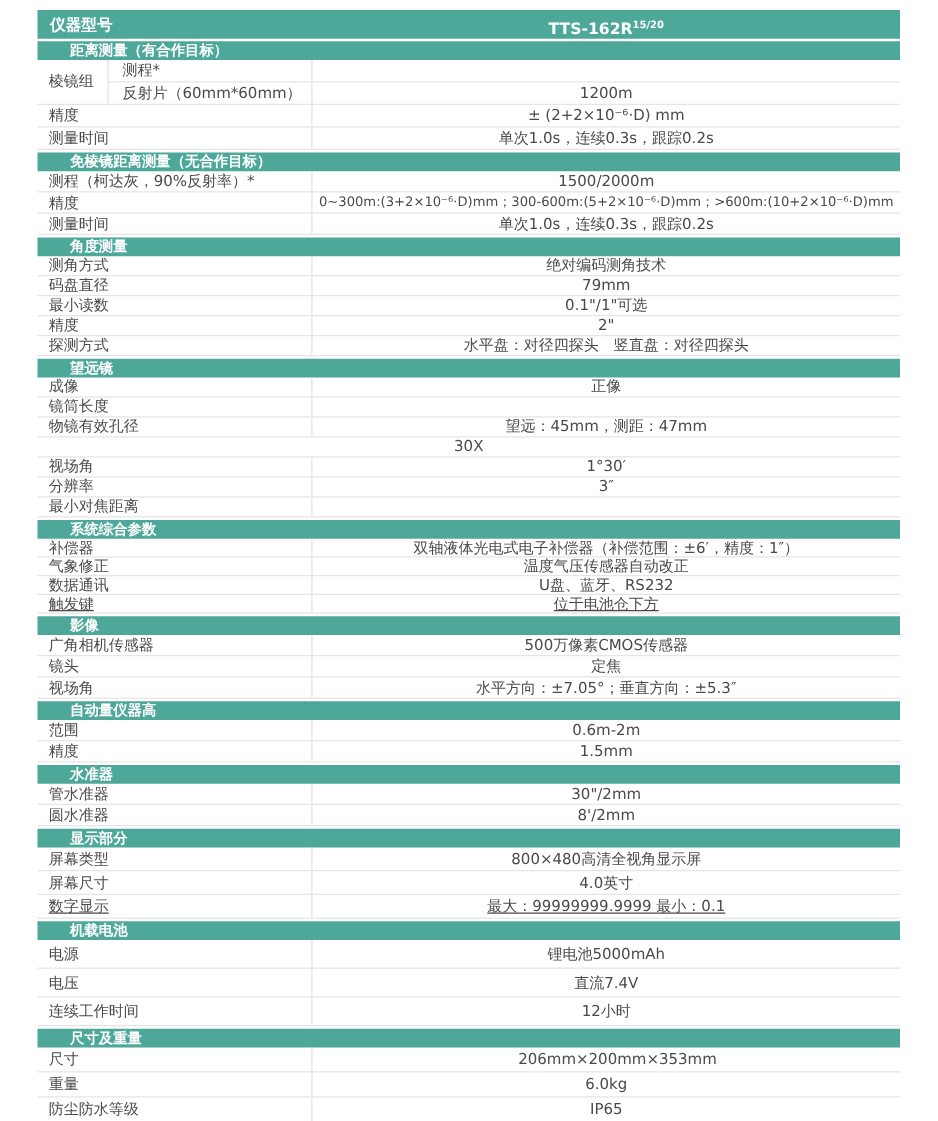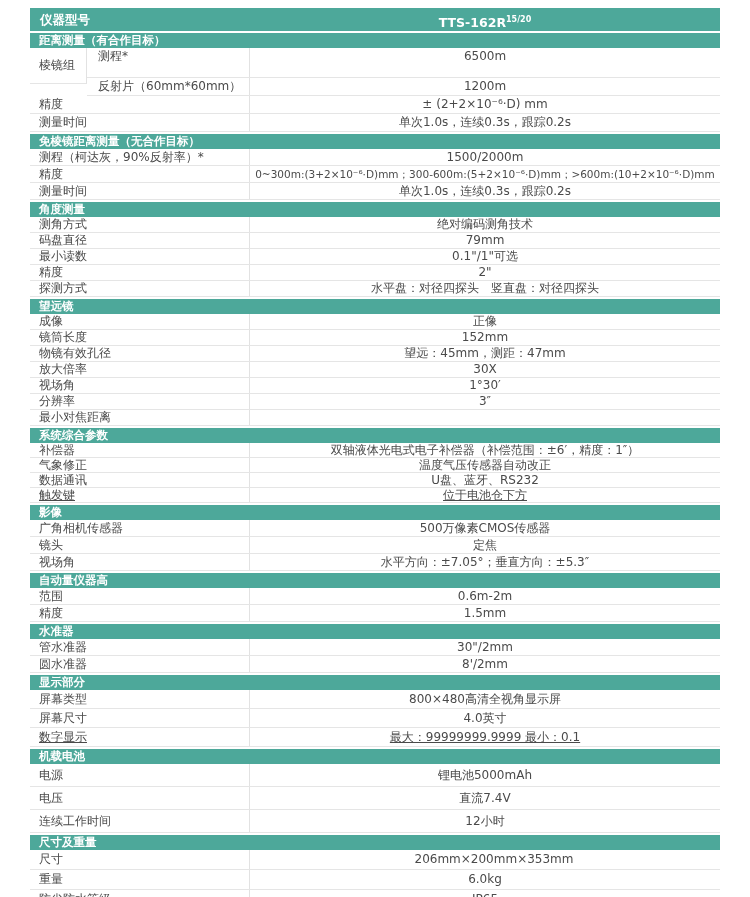--- a/index.html
+++ b/index.html
@@ -11,21 +11,21 @@
   #spec-table{position:absolute;left:30px;top:8px;width:690px;}
   .tbl-header{
     height:23px;line-height:23px;background:var(--accent);color:#fff;
     font-size:12.5px;font-weight:bold;display:flex;
   }
   .tbl-header .h-label{width:220px;padding-left:10px;box-sizing:border-box;}
   .tbl-header .h-value{flex:1;text-align:center;}
   .tbl-header sup{font-size:8px;font-weight:bold;}
   .section-bar{
     height:15px;line-height:15px;margin-top:2px;background:var(--accent);
-    color:#fff;font-size:11.5px;font-weight:bold;padding-left:9px;
+    color:#fff;font-size:11.5px;font-weight:bold;padding-left:26px;
   }
   .row{display:flex;border-bottom:1px solid #e5e5e5;box-sizing:border-box;
        font-size:12px;color:#4a4a4a;}
   .cell{box-sizing:border-box;}
   .lbl{width:220px;padding-left:9px;border-right:1px solid #e2e2e2;
        overflow:hidden;white-space:nowrap;}
   .val{flex:1;text-align:center;overflow:hidden;white-space:nowrap;}
   .val.small{font-size:10.5px;}
   
   .group-block{display:flex;box-sizing:border-box;}
@@ -41,21 +41,21 @@
 <div id="spec-table">
   <div class="tbl-header">
     <div class="h-label">仪器型号</div>
     <div class="h-value"><span>TTS-162R</span><sup>15/20</sup></div>
   </div>
   <div id="sections-root">
       <div class="section-bar">距离测量（有合作目标）</div>
       <div class="group-block">
         <div class="group-cell" style="height: 36px;">棱镜组</div>
         <div class="group-rows">
-          <div class="row" style="height: 30px; line-height: 17px;">
+          <div class="row" style="height: 18px; line-height: 17px; flex-direction: column;">
             <div class="cell lbl">测程*</div>
             <div class="cell val">6500m</div>
           </div>
           <div class="row" style="height: 18px; line-height: 17px;">
             <div class="cell lbl">反射片（60mm*60mm）</div>
             <div class="cell val">1200m</div>
           </div>
         </div>
       </div>
       <div class="row" style="height: 18px; line-height: 17px;">
@@ -98,30 +98,29 @@
       </div>
       <div class="row" style="height: 16px; line-height: 15px;">
         <div class="cell lbl">探测方式</div>
         <div class="cell val">水平盘：对径四探头　竖直盘：对径四探头</div>
       </div>
       <div class="section-bar">望远镜</div>
       <div class="row" style="height: 16px; line-height: 15px;">
         <div class="cell lbl">成像</div>
         <div class="cell val">正像</div>
       </div>
-      <div class="row" style="height: 16px; line-height: 15px;">
+      <div class="row" style="height: 16px; line-height: 15px; flex-direction: column;">
         <div class="cell lbl">镜筒长度</div>
         <div class="cell val">152mm</div>
       </div>
       <div class="row" style="height: 16px; line-height: 15px;">
         <div class="cell lbl">物镜有效孔径</div>
         <div class="cell val">望远：45mm，测距：47mm</div>
       </div>
       <div class="row" style="height: 16px; line-height: 15px;">
-        <div class="cell lbl">放大倍率</div>
         <div class="cell val">30X</div>
       </div>
       <div class="row" style="height: 16px; line-height: 15px;">
         <div class="cell lbl">视场角</div>
         <div class="cell val">1°30′</div>
       </div>
       <div class="row" style="height: 16px; line-height: 15px;">
         <div class="cell lbl">分辨率</div>
         <div class="cell val">3″</div>
       </div>

